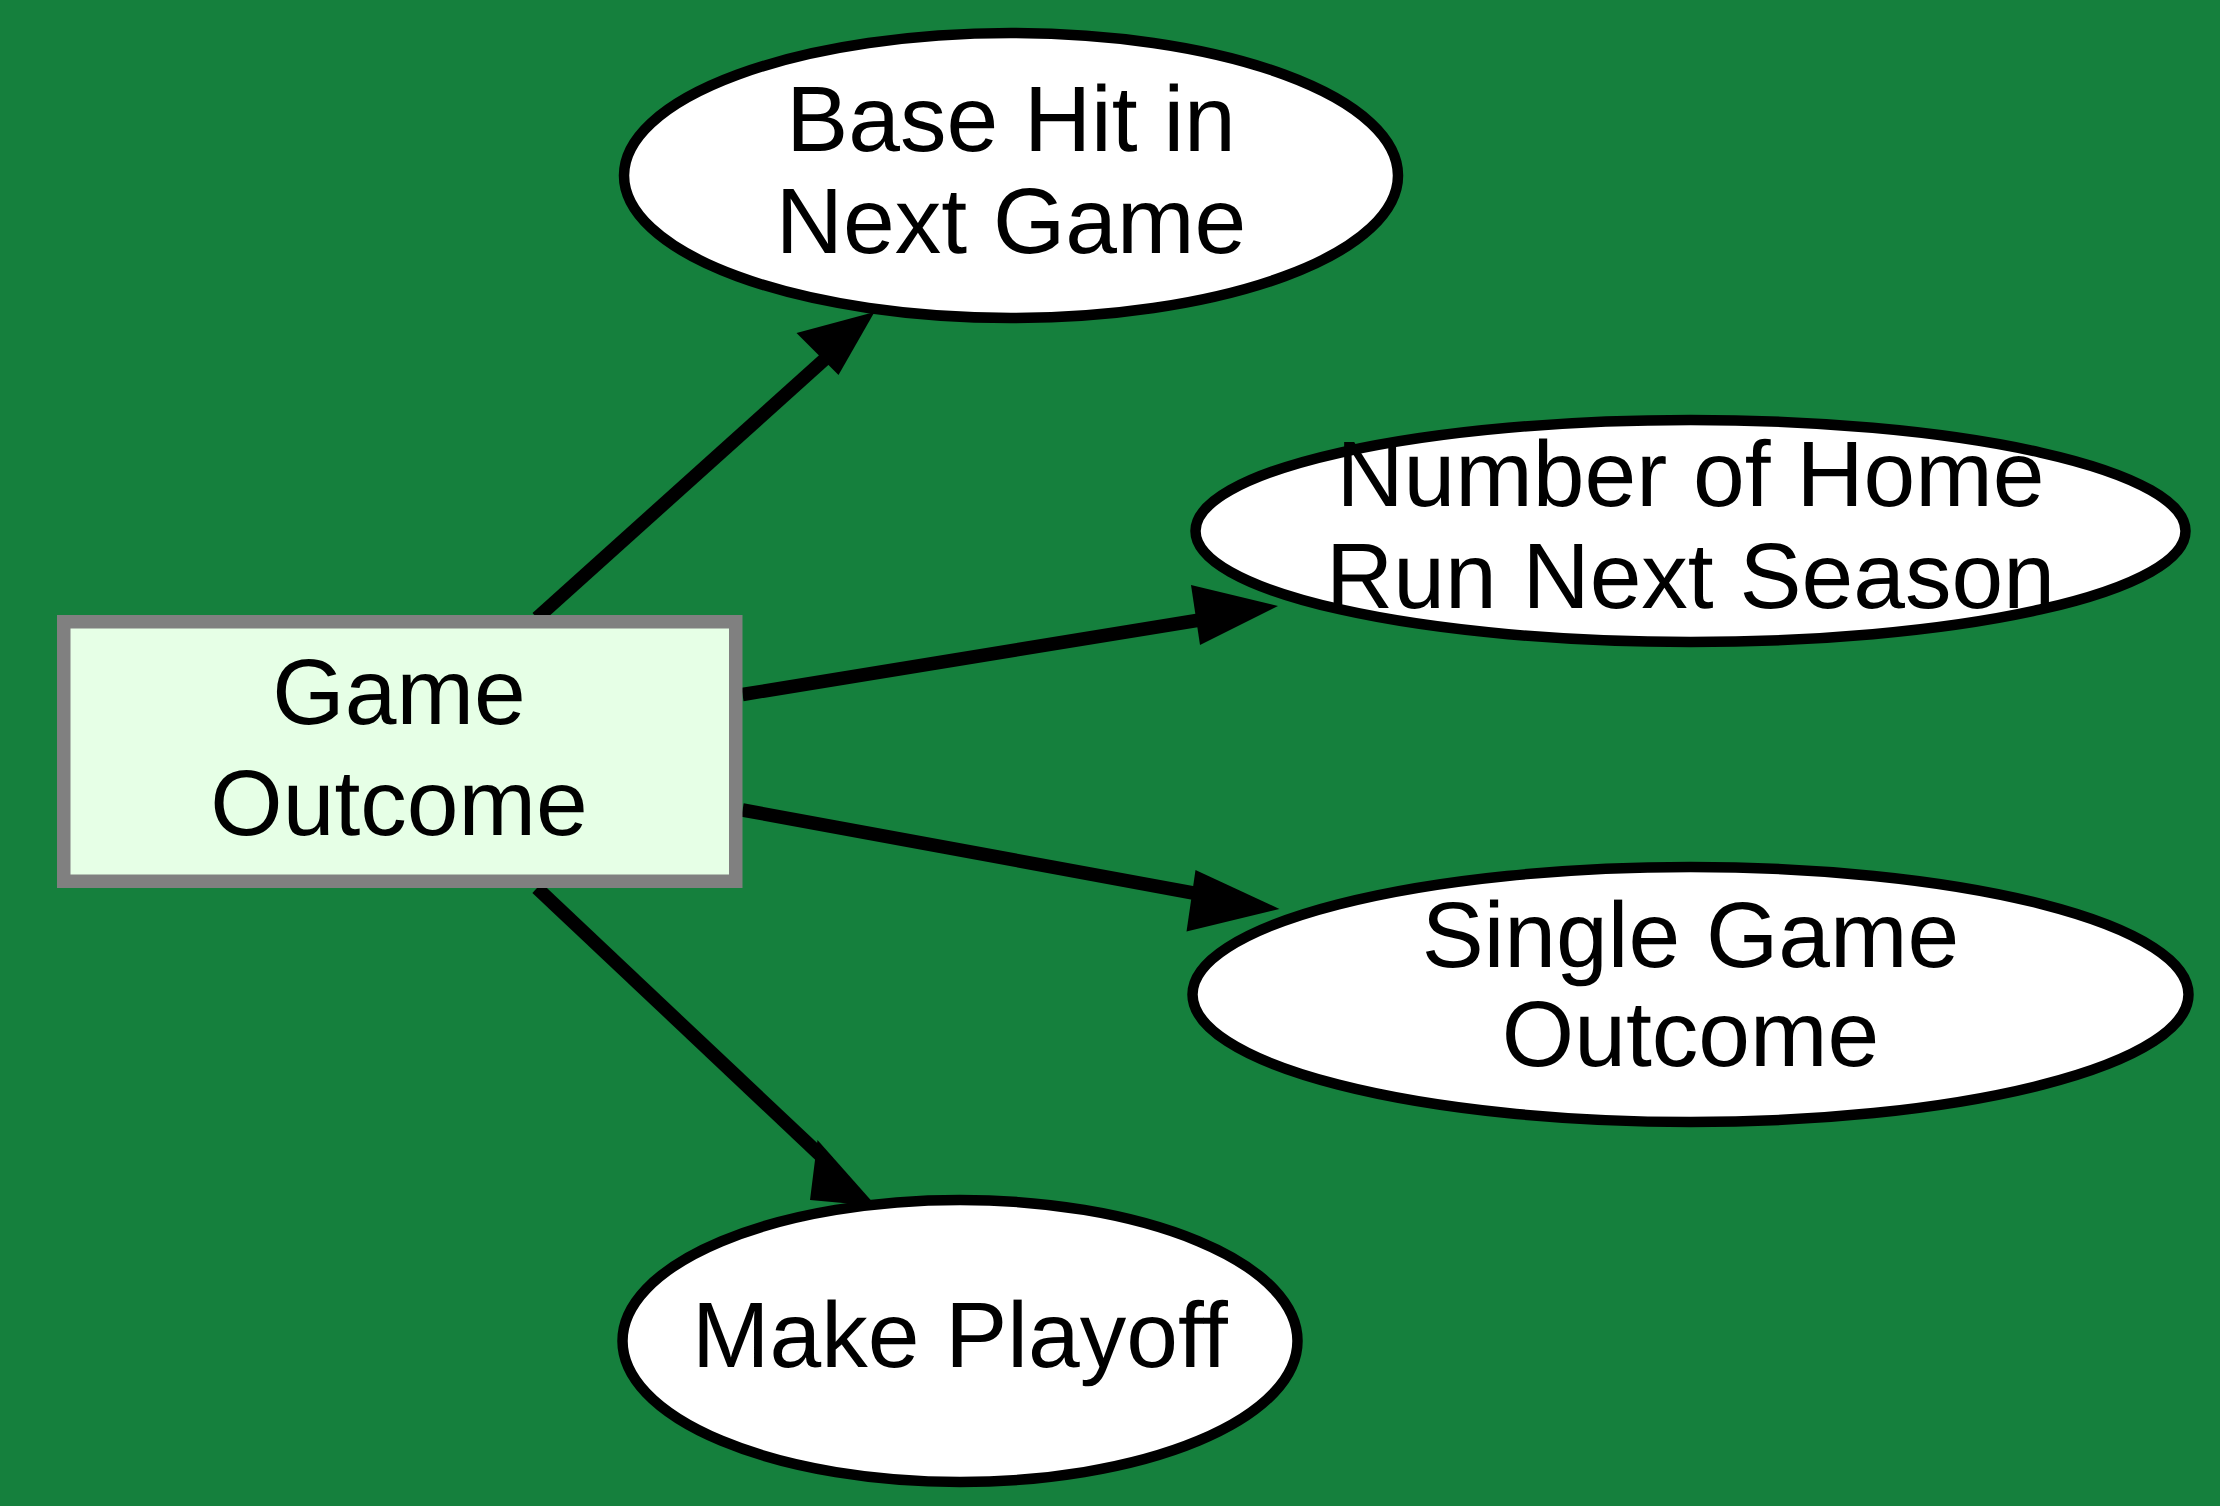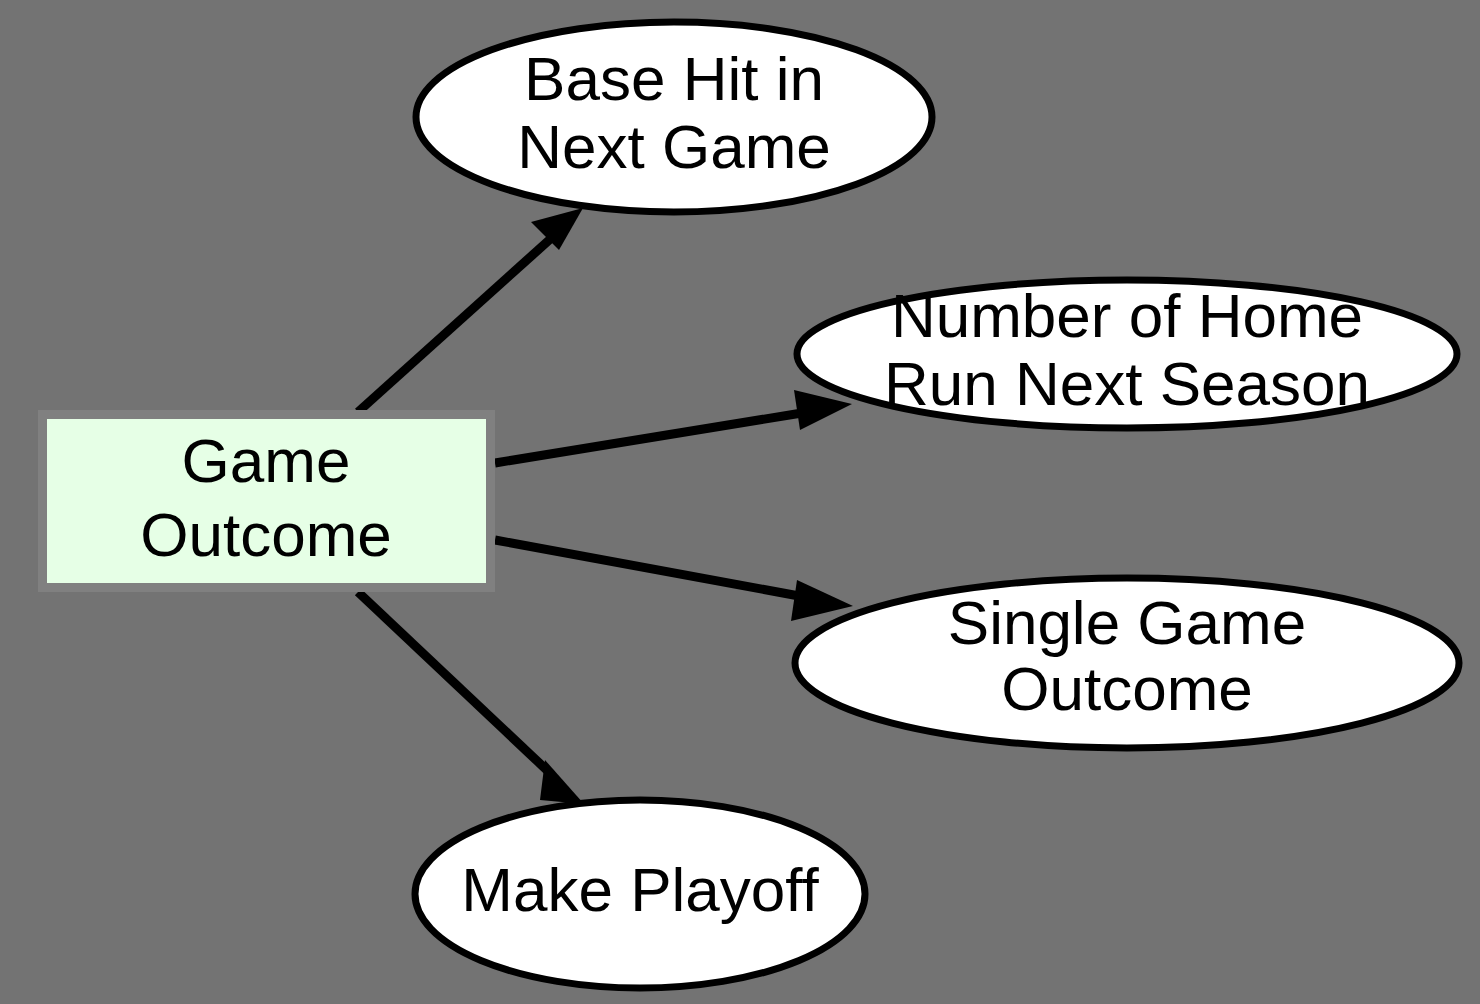--- a/index.html
+++ b/index.html
@@ -8,21 +8,21 @@
     padding: 0;
     background: #ffffff;
   }
   body {
     font-family: "Liberation Sans", sans-serif;
   }
   #diagram-canvas {
     position: relative;
     width: 1480px;
     height: 1004px;
-    background: #737373;
+    background: #15803d;
     overflow: hidden;
   }
   #diagram-svg {
     position: absolute;
     top: 0;
     left: 0;
     width: 1480px;
     height: 1004px;
     display: block;
   }

